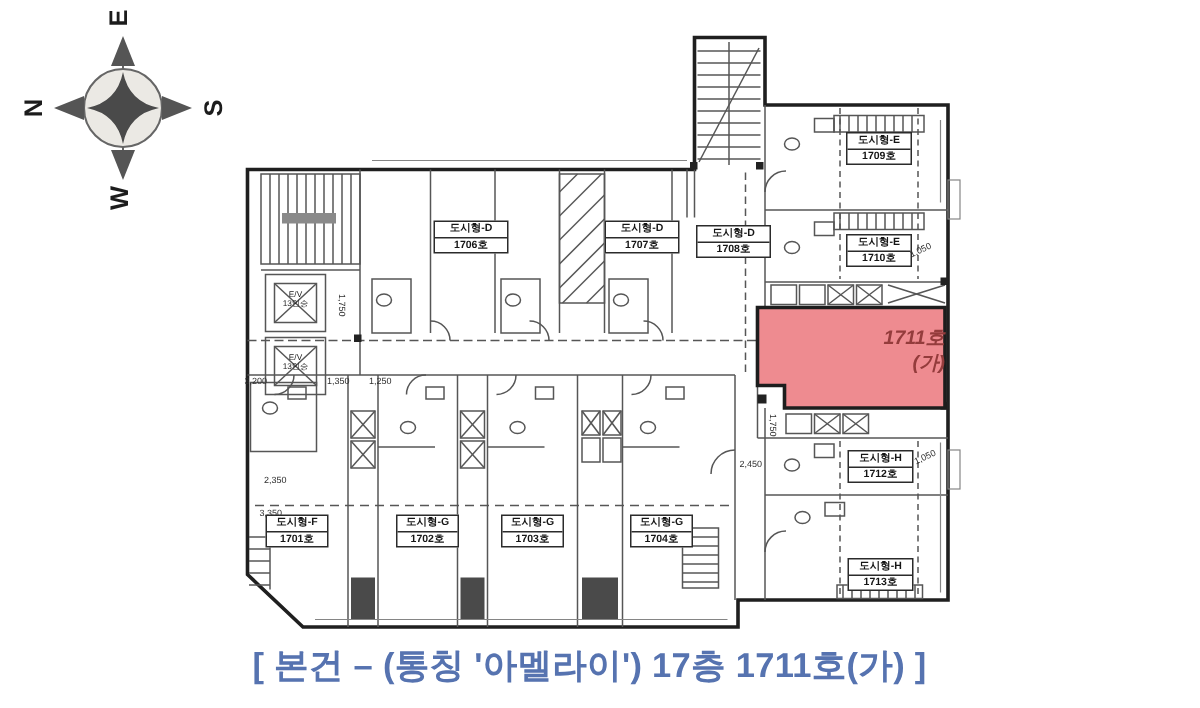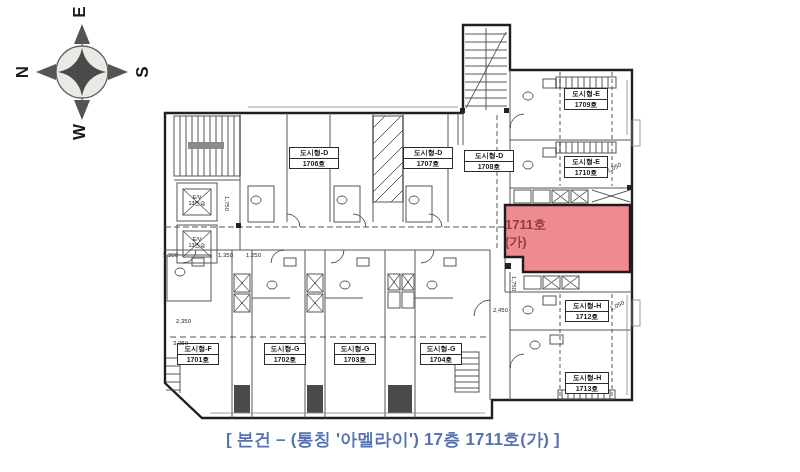--- a/index.html
+++ b/index.html
@@ -8,31 +8,31 @@
   .plan-svg{position:absolute;left:0;top:0;}
   
   .compass{position:absolute;left:15px;top:2px;width:140px;height:140px;}
   .cl{position:absolute;font-weight:bold;font-size:17px;color:#1c1c1c;transform:rotate(-90deg);}
   
   .unit-label{position:absolute;background:#fff;border:1px solid #2b2b2b;text-align:center;
               color:#151515;font-weight:600;box-sizing:border-box;}
   .unit-type{font-size:7px;line-height:10px;border-bottom:1px solid #2b2b2b;white-space:nowrap;padding:0 1px;}
   .unit-no{font-size:7px;line-height:9px;white-space:nowrap;}
   
-  .red-label{position:absolute;left:505px;top:216px;width:125px;text-align:left;
-             color:#943c3c;font-weight:bold;font-size:13px;line-height:17px;}
+  .red-label{position:absolute;left:505px;top:216px;width:125px;text-align:right;
+             color:#943c3c;font-weight:bold;font-size:13px;line-height:17px;font-style:italic;}
   
   .dim{position:absolute;font-size:6px;color:#2f2f2f;white-space:nowrap;transform-origin:left top;}
   .dim.r90{transform:rotate(90deg);}
   .dim.r25{transform:rotate(-25deg);}
   
   .ev{position:absolute;width:34px;text-align:center;font-size:5.5px;line-height:6px;color:#222;}
   
   .caption{position:absolute;left:110px;top:428px;width:566px;text-align:center;
-           color:#5673b0;font-weight:bold;font-size:17px;letter-spacing:0.2px;}
+           color:#5673b0;font-weight:bold;font-size:23px;letter-spacing:0.2px;}
 </style>
 </head>
 <body>
 
 <div class="stage">
 
   <svg class="plan-svg" width="800" height="472" viewBox="0 0 800 472">
 
     <path d="M165,113 H463 V25 H510 V70 H632 V400 H492 V418 H202 L165,383 Z" fill="#ffffff" stroke="#1f1f1f" stroke-width="2.4"></path>
 

